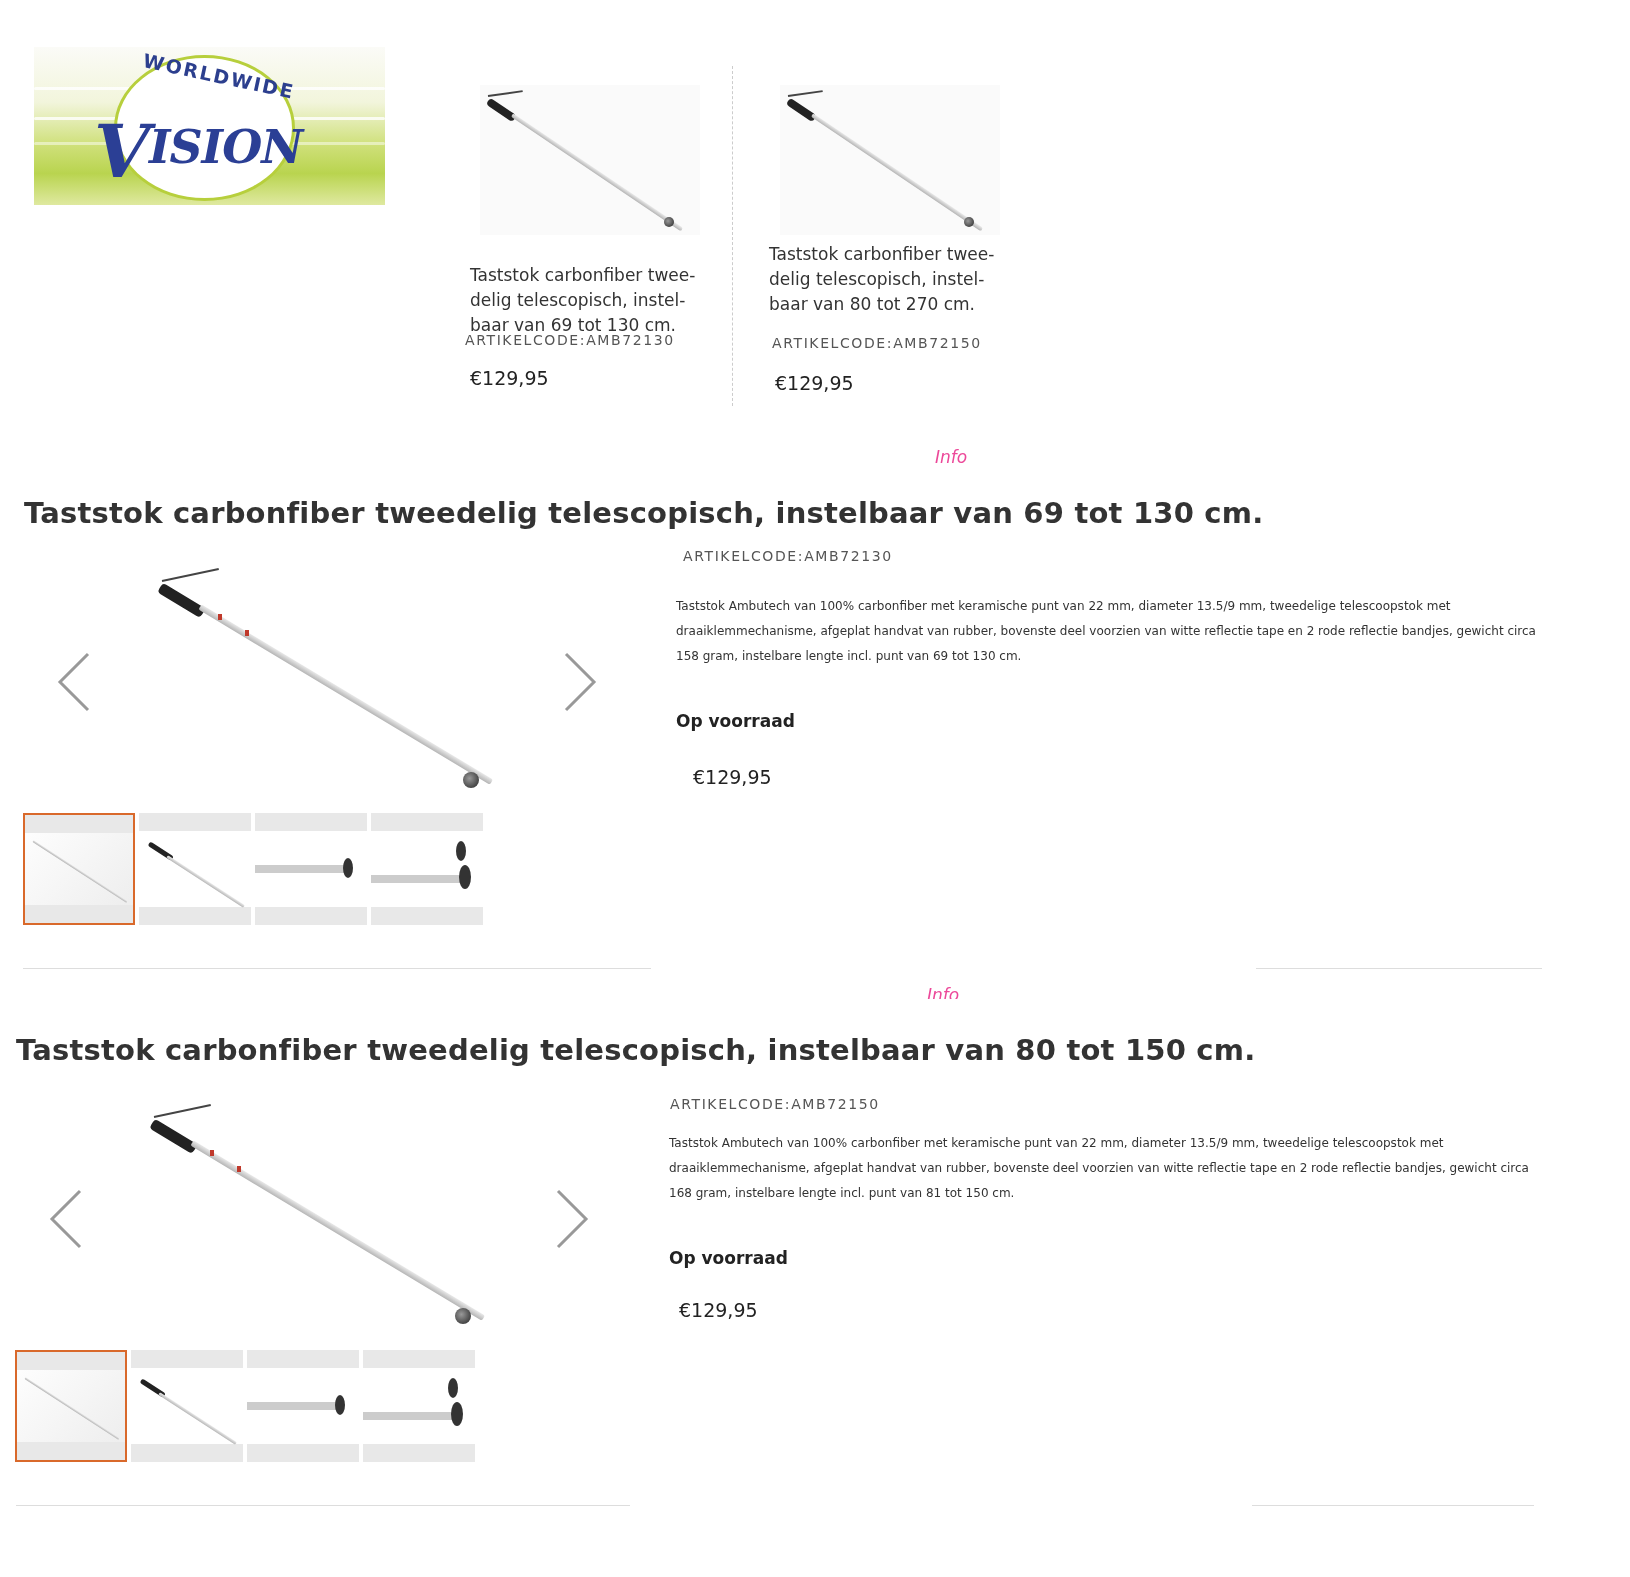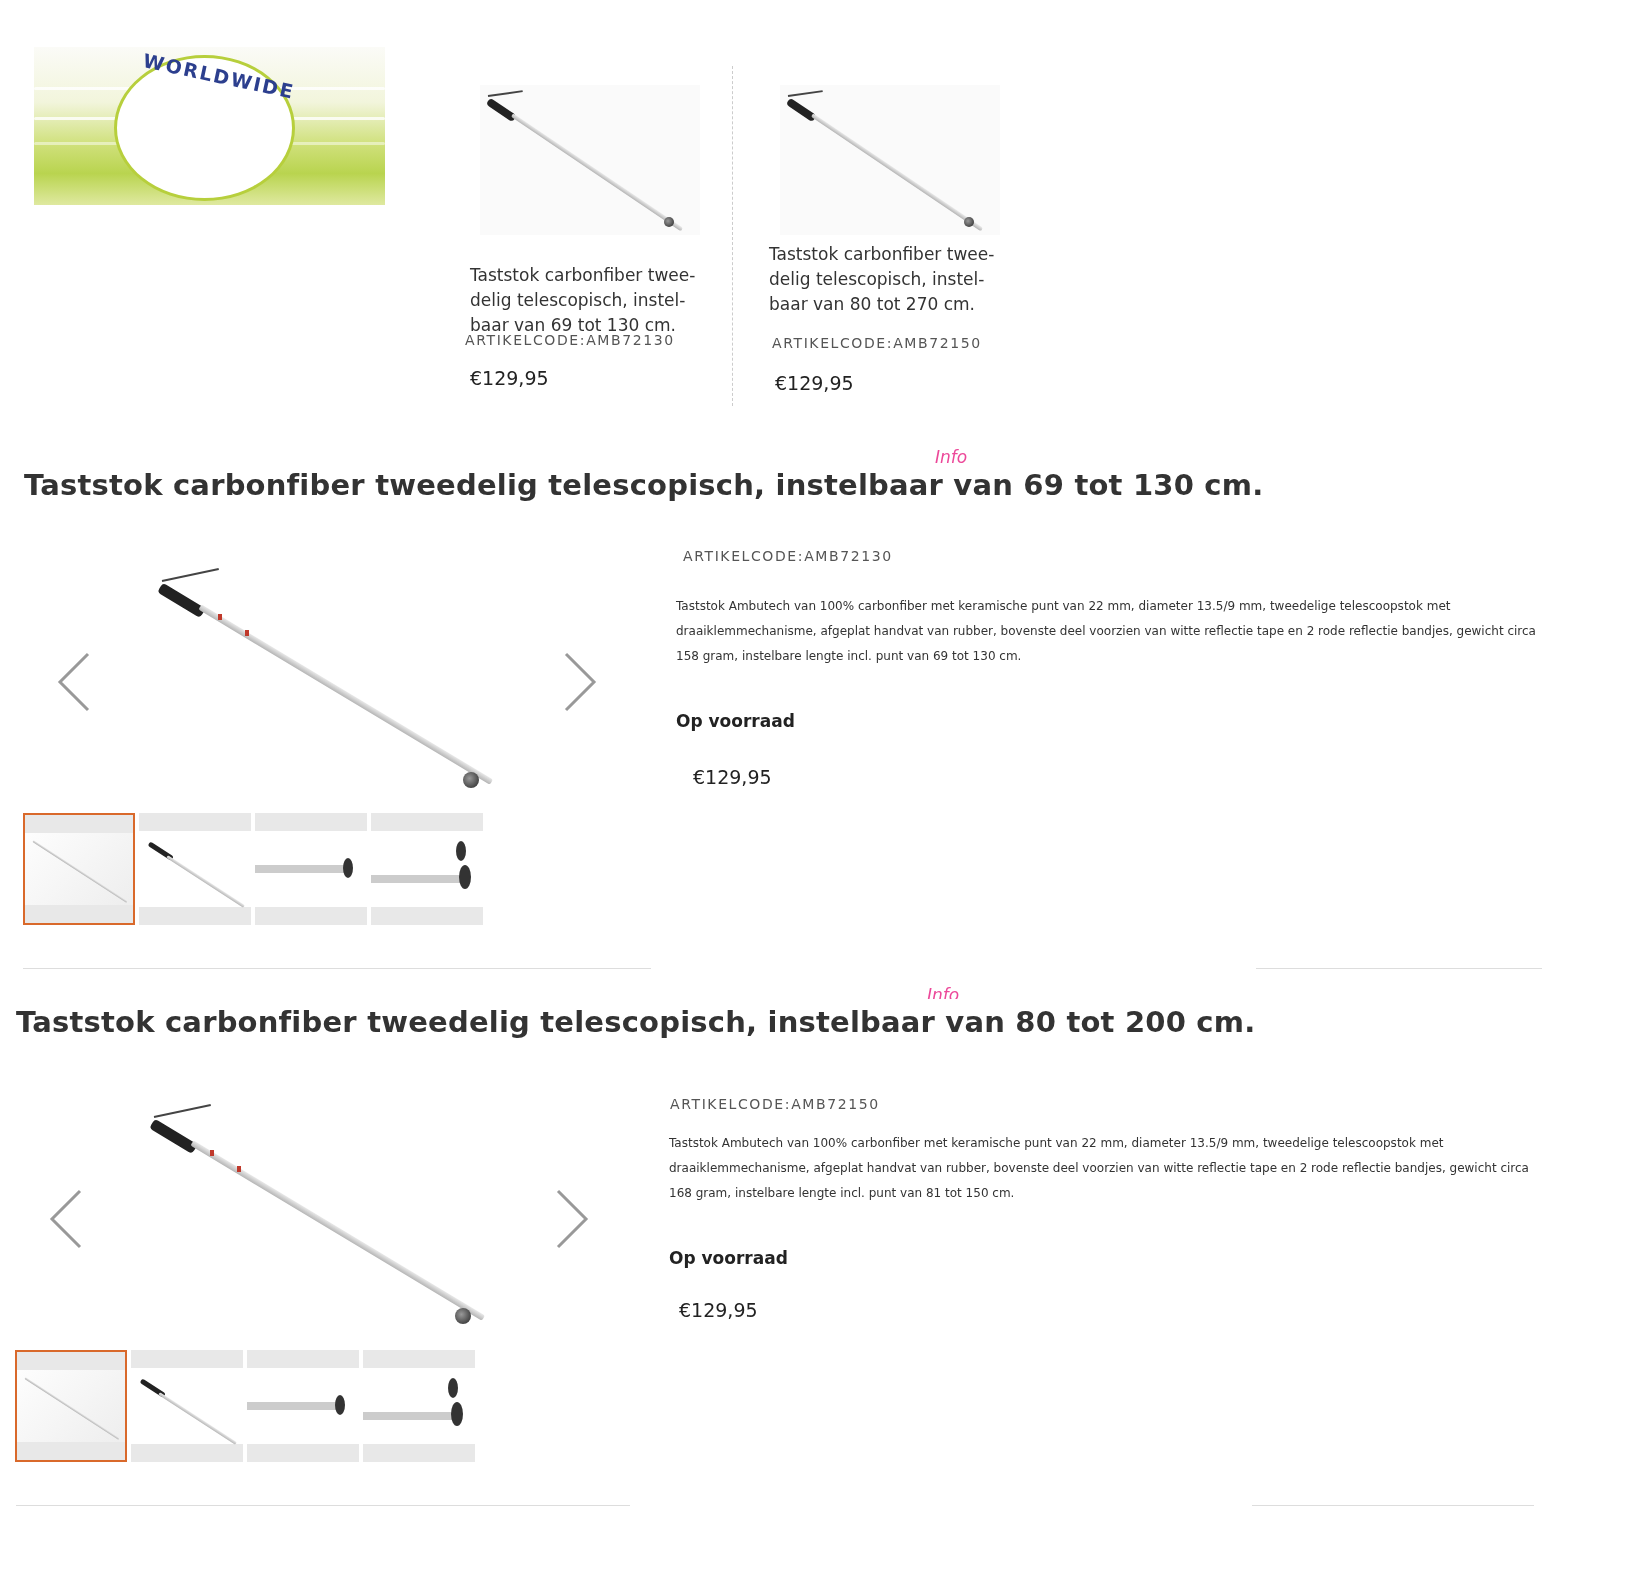--- a/index.html
+++ b/index.html
@@ -23,41 +23,42 @@
   .cane .band { position:absolute; width:4px; height:6px; background:#c0392b; }
 
   
   .card-img { position:absolute; background:#fafafa; }
   .card-title { position:absolute; width:240px; font-size:17px; line-height:25px; color:#333; font-family:"DejaVu Sans",sans-serif; }
   .code { position:absolute; font-size:14px; letter-spacing:1.6px; color:#555; font-family:"DejaVu Sans",sans-serif; }
   .price { position:absolute; font-size:19px; color:#222; font-family:"DejaVu Sans",sans-serif; }
   .vdivider { position:absolute; left:732px; top:66px; height:340px; border-left:1px dashed #ccc; }
 
   .info-link { position:absolute; font-size:17px; color:#ec4899; text-decoration:none;font-style:italic; }
-  .h1 { position:absolute; font-size:29px; font-weight:bold; color:#333; font-family:"DejaVu Sans",sans-serif; letter-spacing:.2px; white-space:nowrap; }
+  .h1 { position:absolute; font-size:29px; font-weight:bold; color:#333; font-family:"DejaVu Sans",sans-serif; letter-spacing:.2px; white-space:nowrap;margin-top:28px; }
   .desc { position:absolute; width:880px; font-size:12px; line-height:25px; color:#333; }
   .stock { position:absolute; font-size:17px; font-weight:bold; color:#222; }
 
   .arrow { position:absolute; width:36px; height:60px; cursor:pointer; }
   .thumbs { position:absolute; display:flex; gap:4px; }
   .thumb { width:112px; height:112px; background:#fff; position:relative; box-sizing:border-box; overflow:hidden; cursor:pointer; }
   .thumb .band-top, .thumb .band-bot { position:absolute; left:0; right:0; height:18px; background:#e8e8e8; }
   .thumb .band-top { top:0; } .thumb .band-bot { bottom:0; }
   .thumb.active { border:2px solid #d9692b; background:linear-gradient(135deg,#fff,#ececec); }
   .hline { position:absolute; height:1px; background:#ddd; }
 </style>
 </head>
 <body>
 
 <div class="abs logo">
   <div class="swoosh" style="top:40px;width:351px;"></div>
   <div class="swoosh" style="top:70px;width:351px;"></div>
   <div class="swoosh" style="top:95px;width:351px;opacity:.6"></div>
   <div class="ellipse"></div>
   <div class="ww">WORLDWIDE</div>
+  <div class="vision"><span>V</span><b>ISION</b></div>
 </div>
 
 <div>
   <div class="card-img" style="left:480px;top:85px;width:220px;height:150px;">
     <div class="cane" style="left:8px;top:8px;">
       <div class="strap" style="left:0;top:2px;width:35px;transform:rotate(-8deg);"></div>
       <div class="grip" style="left:0;top:4px;width:32px;transform:rotate(34deg);"></div>
       <div class="shaft" style="left:24px;top:20px;width:205px;transform:rotate(34deg);"></div>
       <div class="tip" style="left:176px;top:124px;width:10px;height:10px;"></div>
     </div>
@@ -135,21 +136,21 @@
 
 <div class="code" style="left:683px;top:548px;">ARTIKELCODE:AMB72130</div>
 <div class="desc" style="left:676px;top:594px;">Taststok Ambutech van 100% carbonfiber met keramische punt van 22 mm, diameter 13.5/9 mm, tweedelige telescoopstok met draaiklemmechanisme, afgeplat handvat van rubber, bovenste deel voorzien van witte reflectie tape en 2 rode reflectie bandjes, gewicht circa 158 gram, instelbare lengte incl. punt van 69 tot 130 cm.</div>
 <div class="stock" style="left:676px;top:711px;">Op voorraad</div>
 <div class="price" style="left:693px;top:766px;">€129,95</div>
 
 <div class="hline" style="left:23px;top:968px;width:628px;"></div>
 <div class="hline" style="left:1256px;top:968px;width:286px;"></div>
 
 <a class="info-link" style="left:927px;top:985px;height:14px;overflow:hidden;">Info</a>
-<div class="h1" style="left:16px;top:1005px;">Taststok carbonfiber tweedelig telescopisch, instelbaar van 80 tot 200 cm.</div>
+<div class="h1" style="left:16px;top:1005px;">Taststok carbonfiber tweedelig telescopisch, instelbaar van 80 tot 150 cm.</div>
 
 <div class="cane" style="left:152px;top:1108px;">
   <div class="strap" style="left:2px;top:8px;width:58px;transform:rotate(-12deg);"></div>
   <div class="grip" style="left:0;top:10px;width:50px;height:11px;transform:rotate(31deg);"></div>
   <div class="shaft" style="left:40px;top:32px;width:340px;height:6px;transform:rotate(31deg);"></div>
   <div class="band" style="left:58px;top:42px;"></div>
   <div class="band" style="left:85px;top:58px;"></div>
   <div class="tip" style="left:303px;top:200px;width:16px;height:16px;"></div>
 </div>
 

